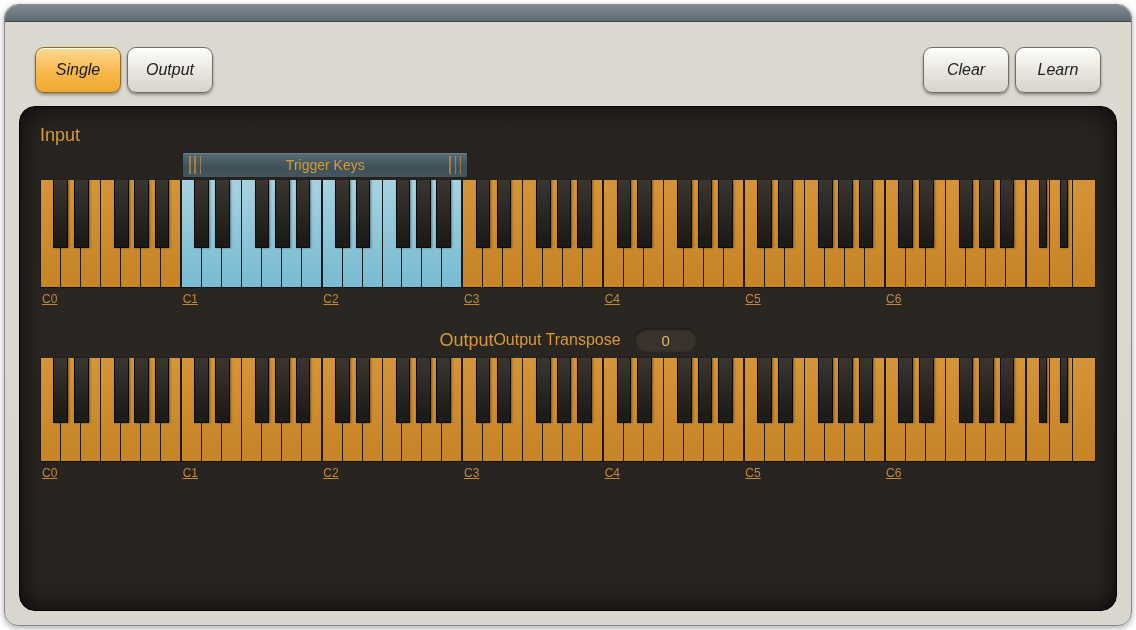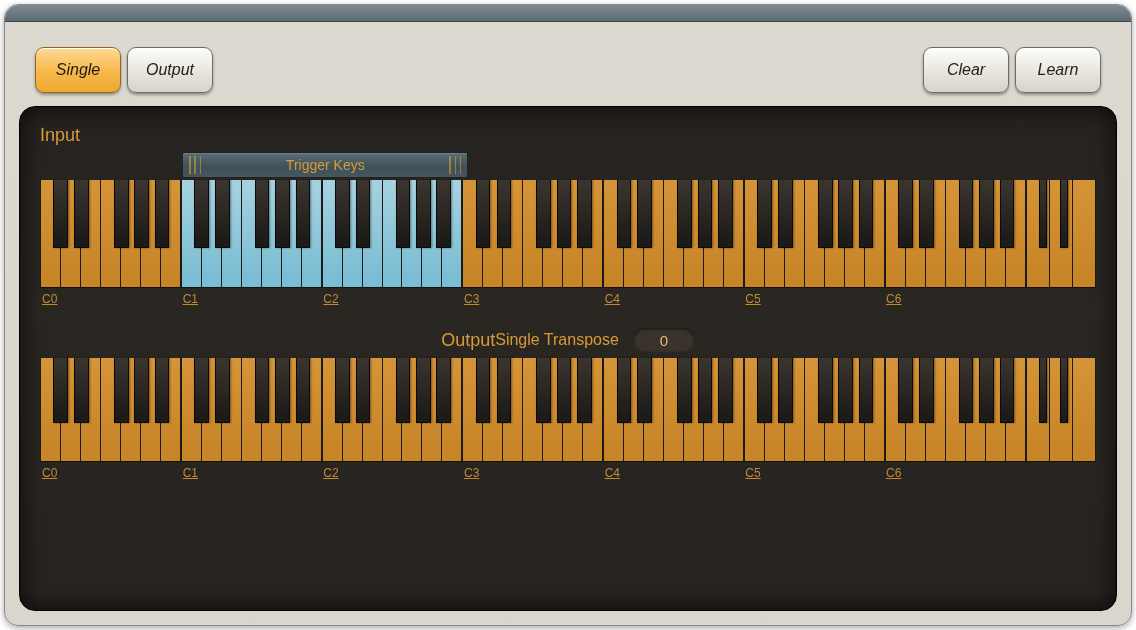--- a/index.html
+++ b/index.html
@@ -276,21 +276,21 @@
         <div class="lb">C3</div>
         <div class="lb">C4</div>
         <div class="lb">C5</div>
         <div class="lb">C6</div>
         <div class="lb half"></div>
       </div>
 
     <div class="output-header">
       <div class="section-label" style="margin-bottom:0">Output</div>
       <div class="chord-row">
-        <span>Single Transpose</span>
+        <span>Output Transpose</span>
         <div class="chord-val">0</div>
       </div>
     </div>
 
     <div class="keyboard short" id="kb-output">
         <div class="oct">
           <div class="wk"></div>
           <div class="wk"></div>
           <div class="wk"></div>
           <div class="wk"></div>

